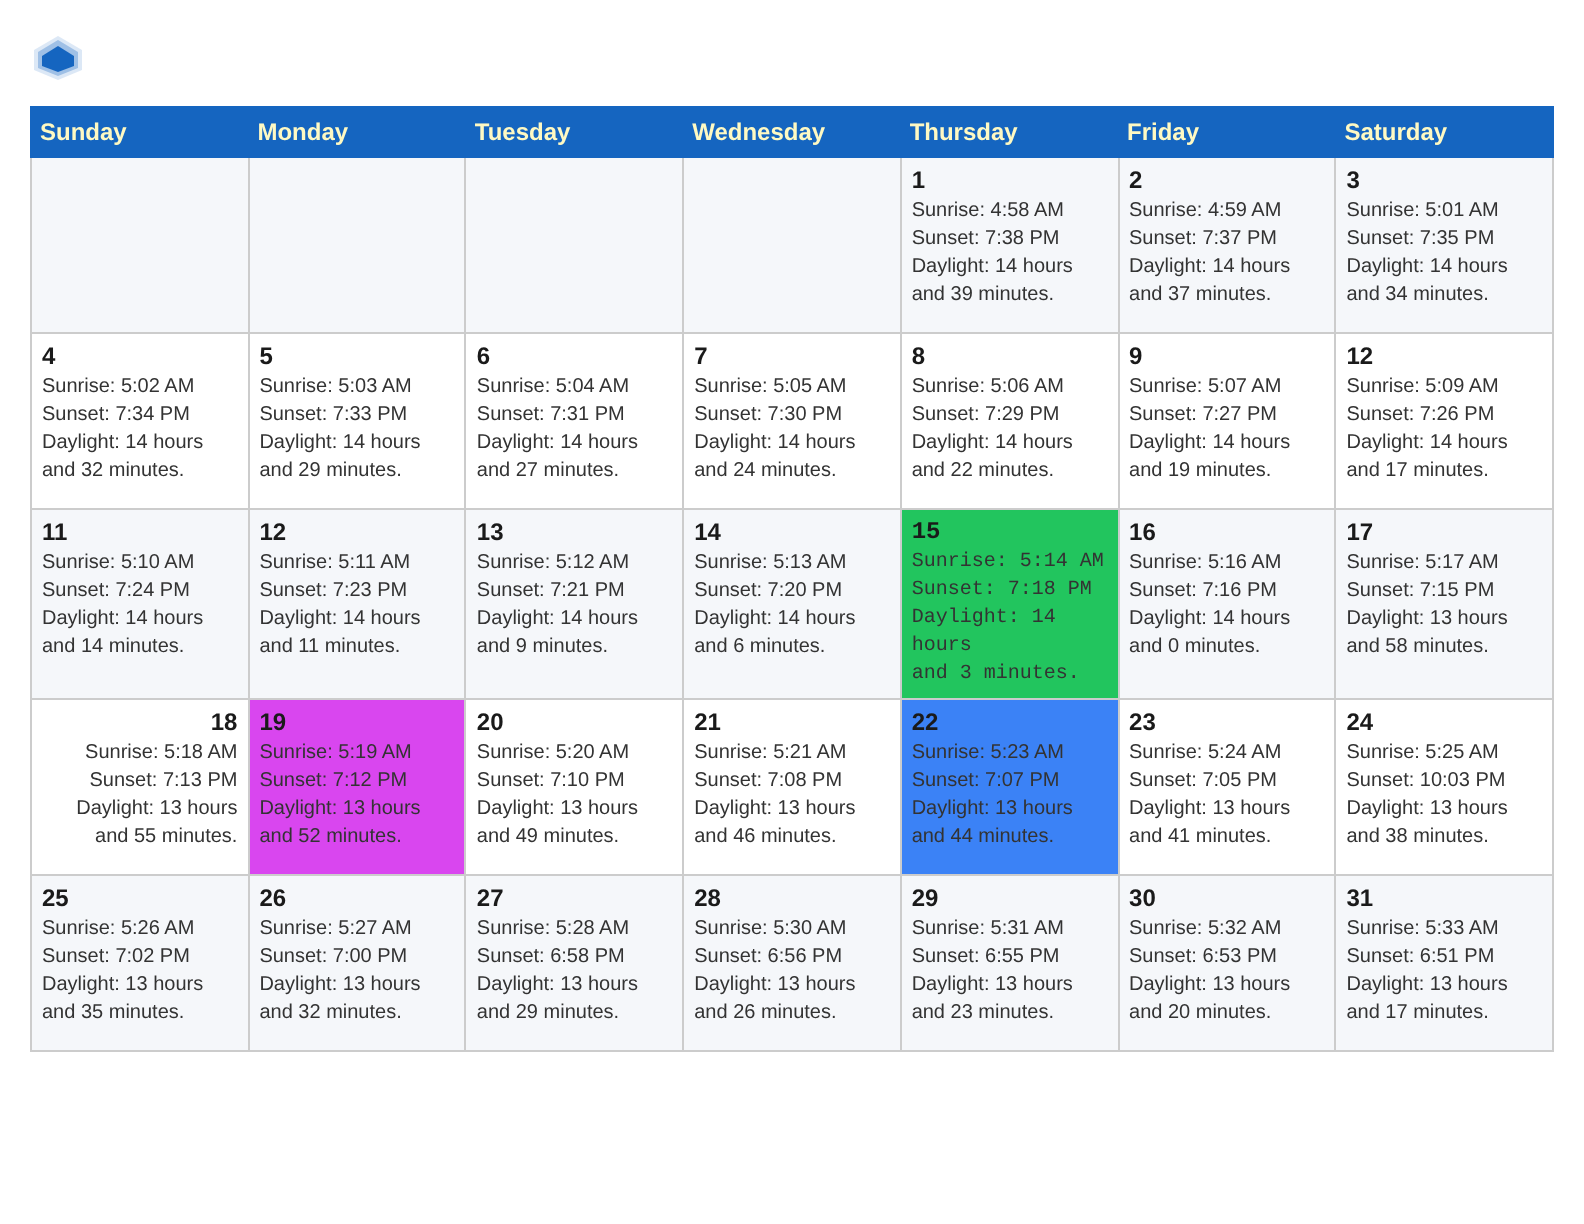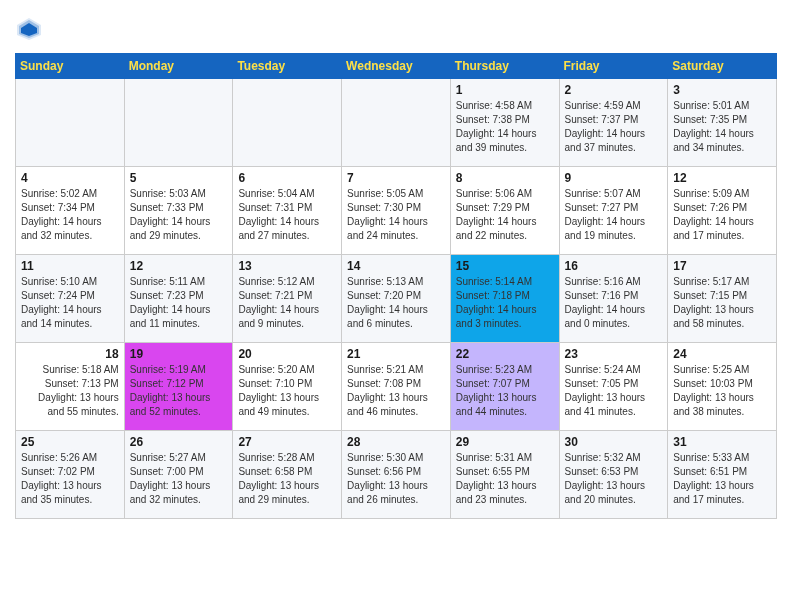--- a/index.html
+++ b/index.html
@@ -37,21 +37,21 @@
       font-size: 16px;
       color: #555;
     }
     .calendar {
       width: 100%;
       border-collapse: collapse;
       font-size: 11px;
     }
     .calendar th {
       background: #1565c0;
-      color: #fde047;
+      color: #fef9c3;
       padding: 5px 4px;
       text-align: left;
       font-size: 12px;
       font-weight: bold;
       border: 1px solid #1565c0;
     }
     .calendar td {
       border: 1px solid #ccc;
       vertical-align: top;
       padding: 4px 5px;
@@ -214,21 +214,21 @@
 Daylight: 14 hours
 and 9 minutes.</div>
         </td>
         <td style="background: rgb(245, 247, 250);">
           <div class="day-num">14</div>
           <div class="day-info" style="white-space: pre-line;">Sunrise: 5:13 AM
 Sunset: 7:20 PM
 Daylight: 14 hours
 and 6 minutes.</div>
         </td>
-        <td style="background: #0ea5e9;">
+        <td style="background: #22c55e; font-family: Liberation Mono, monospace;">
           <div class="day-num">15</div>
           <div class="day-info" style="white-space: pre-line;">Sunrise: 5:14 AM
 Sunset: 7:18 PM
 Daylight: 14 hours
 and 3 minutes.</div>
         </td>
         <td style="background: rgb(245, 247, 250);">
           <div class="day-num">16</div>
           <div class="day-info" style="white-space: pre-line;">Sunrise: 5:16 AM
 Sunset: 7:16 PM
@@ -265,21 +265,21 @@
 Daylight: 13 hours
 and 49 minutes.</div>
         </td>
         <td style="background: rgb(255, 255, 255);">
           <div class="day-num">21</div>
           <div class="day-info" style="white-space: pre-line;">Sunrise: 5:21 AM
 Sunset: 7:08 PM
 Daylight: 13 hours
 and 46 minutes.</div>
         </td>
-        <td style="background: #c4b5fd;">
+        <td style="background: #3b82f6;">
           <div class="day-num">22</div>
           <div class="day-info" style="white-space: pre-line;">Sunrise: 5:23 AM
 Sunset: 7:07 PM
 Daylight: 13 hours
 and 44 minutes.</div>
         </td>
         <td style="background: rgb(255, 255, 255);">
           <div class="day-num">23</div>
           <div class="day-info" style="white-space: pre-line;">Sunrise: 5:24 AM
 Sunset: 7:05 PM

